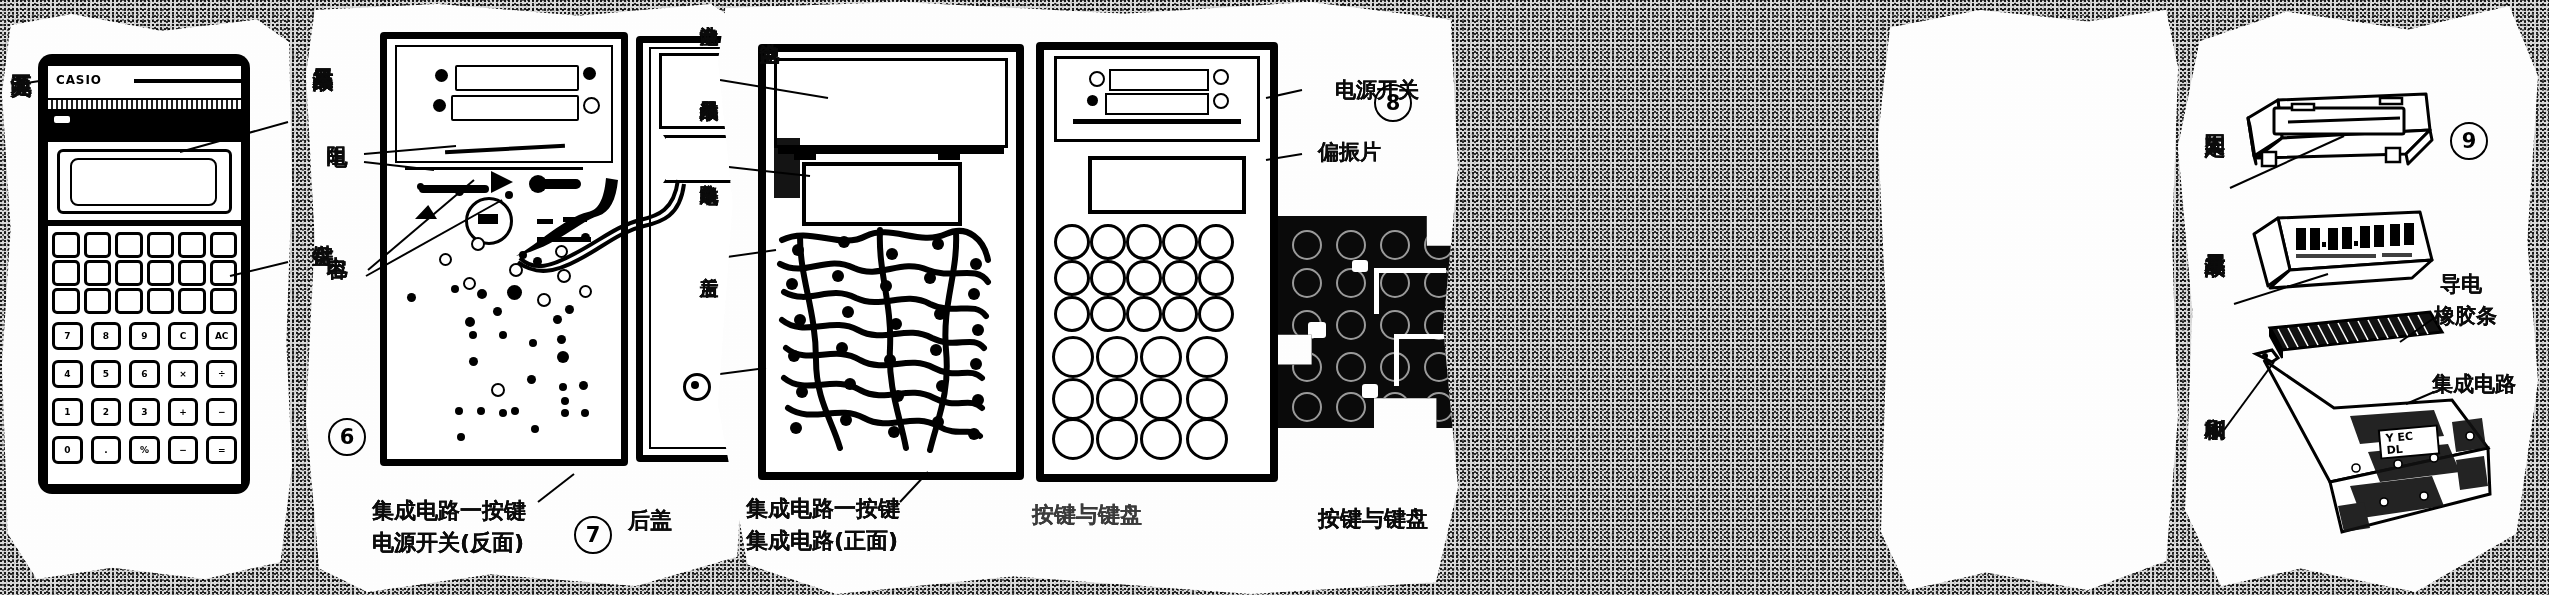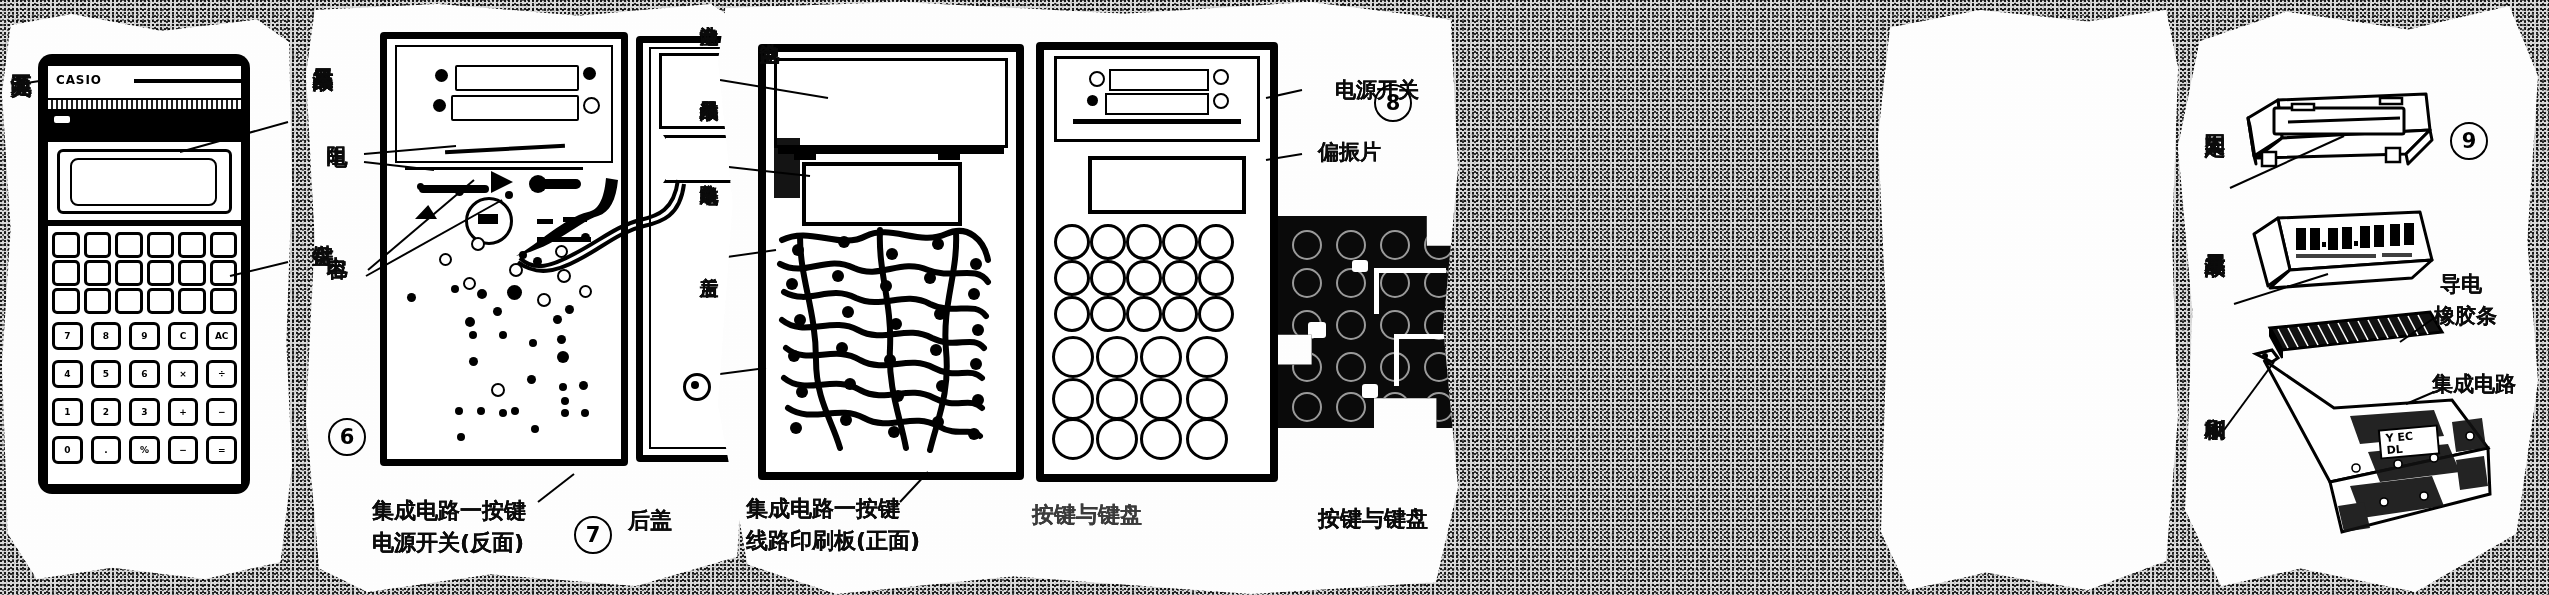--- a/index.html
+++ b/index.html
@@ -462,21 +462,21 @@
     <line x1="2" y1="78" x2="110" y2="96" stroke="#000" stroke-width="2"></line>
     <line x1="2" y1="164" x2="92" y2="174" stroke="#000" stroke-width="2"></line>
     <line x1="2" y1="256" x2="58" y2="248" stroke="#000" stroke-width="2"></line>
     <line x1="2" y1="372" x2="48" y2="366" stroke="#000" stroke-width="2"></line>
     <line x1="182" y1="500" x2="210" y2="470" stroke="#000" stroke-width="2"></line>
     <line x1="548" y1="96" x2="584" y2="88" stroke="#000" stroke-width="2"></line>
     <line x1="548" y1="158" x2="584" y2="152" stroke="#000" stroke-width="2"></line>
   </svg>
 
   <div class="lbl s22" style="left:28px;top:496px;">集成电路一按键</div>
-  <div class="lbl s22" style="left:28px;top:528px;">线路印刷板(正面)</div>
+  <div class="lbl s22" style="left:28px;top:528px;">集成电路(正面)</div>
   <div class="lbl s22" style="left:314px;top:502px;opacity:.8;">按键与键盘</div>
   <div class="lbl s22" style="left:600px;top:506px;">按键与键盘</div>
 
   <div class="lbl s21" style="left:600px;top:78px;margin-left:17px;">电源开关</div>
   <div class="lbl s21" style="left:600px;top:140px;">偏振片</div>
 
   <div class="circnum" style="left:656px;top:82px;">8</div>
 </div>
 
 <div class="lbl vert s19" style="left:700px;top:10px;z-index:6;">电池盒</div>

